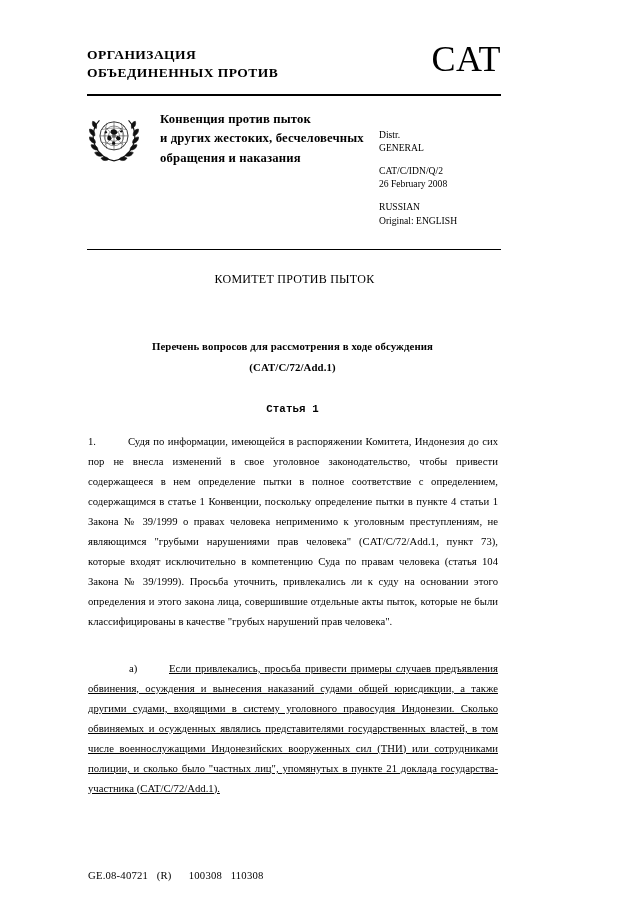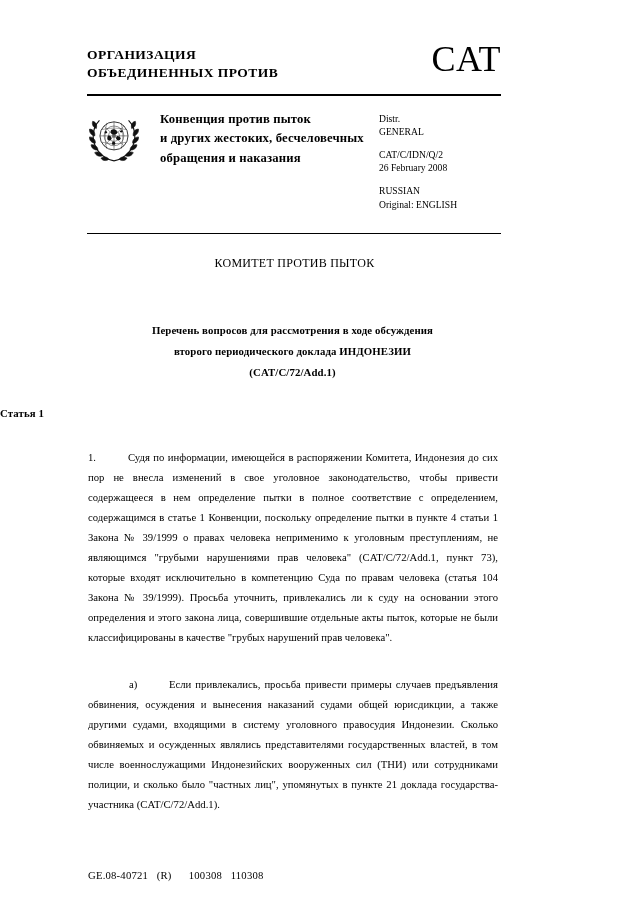--- a/index.html
+++ b/index.html
@@ -74,21 +74,21 @@
     font-size: 12.7px;
     line-height: 1.56;
     letter-spacing: 0.15px;
     max-width: 280px;
   }
   .conv-title .ln { display: block; white-space: nowrap; }
 
   .distr {
     flex: 0 0 auto;
     width: 122px;
-    margin-top: 2px;
+    margin-top: 18px;
     font-size: 9.6px;
     line-height: 1.42;
   }
   .distr .grp { margin-bottom: 9px; }
   .distr .grp:last-child { margin-bottom: 0; }
   .distr .ln { display: block; white-space: nowrap; }
 
   .rule-thin {
     margin: 22px 84px 0 87px;
     border: 0;
@@ -112,42 +112,45 @@
     text-align: center;
     font-weight: bold;
     font-size: 10.8px;
     line-height: 1.92;
     letter-spacing: 0.1px;
   }
   .doc-title .ln { display: block; }
 
   .article-heading {
     margin-top: 25px;
+    text-align: center;
     font-weight: bold;
     font-size: 10.8px;
     letter-spacing: 0.1px;
+    font-family: Liberation Mono, monospace;
   }
 
   
   .body-text {
     padding: 0 87px 0 88px;
   }
   .para {
-    margin-top: 28px;
+    margin-top: 16px;
     font-size: 10.7px;
     line-height: 1.87;
     text-align: justify;
     text-justify: inter-word;
   }
   .para .num {
     display: inline-block;
     width: 40px;
   }
   .para.sub {
     margin-top: 27px;
+    text-decoration: underline;
   }
   .para.sub .num {
     display: inline-block;
     width: 40px;
     margin-left: 41px;
   }
 
   
   .footer {
     position: absolute;
@@ -241,21 +244,20 @@
   </div>
 
   <hr class="rule-thin">
 
   <div class="committee">
     <div class="cname">КОМИТЕТ ПРОТИВ ПЫТОК</div>
   </div>
 
   <div class="doc-title">
     <span class="ln">Перечень вопросов для рассмотрения в ходе обсуждения</span>
-    <span class="ln">второго периодического доклада ИНДОНЕЗИИ</span>
     <span class="ln">(CAT/C/72/Add.1)</span>
   </div>
 
   <div class="article-heading">Статья 1</div>
 
   <div class="body-text">
     <p class="para">
       <span class="num">1.</span><span>Судя по информации, имеющейся в распоряжении Комитета, Индонезия до сих пор не внесла изменений в свое уголовное законодательство, чтобы привести содержащееся в нем определение пытки в полное соответствие с определением, содержащимся в статье 1 Конвенции, поскольку определение пытки в пункте 4 статьи 1 Закона № 39/1999 о правах человека неприменимо к уголовным преступлениям, не являющимся "грубыми нарушениями прав человека" (CAT/C/72/Add.1, пункт 73), которые входят исключительно в компетенцию Суда по правам человека (статья 104 Закона № 39/1999).  Просьба уточнить, привлекались ли к суду на основании этого определения и этого закона лица, совершившие отдельные акты пыток, которые не были классифицированы в качестве "грубых нарушений прав человека".</span>
     </p>
     <p class="para sub">

